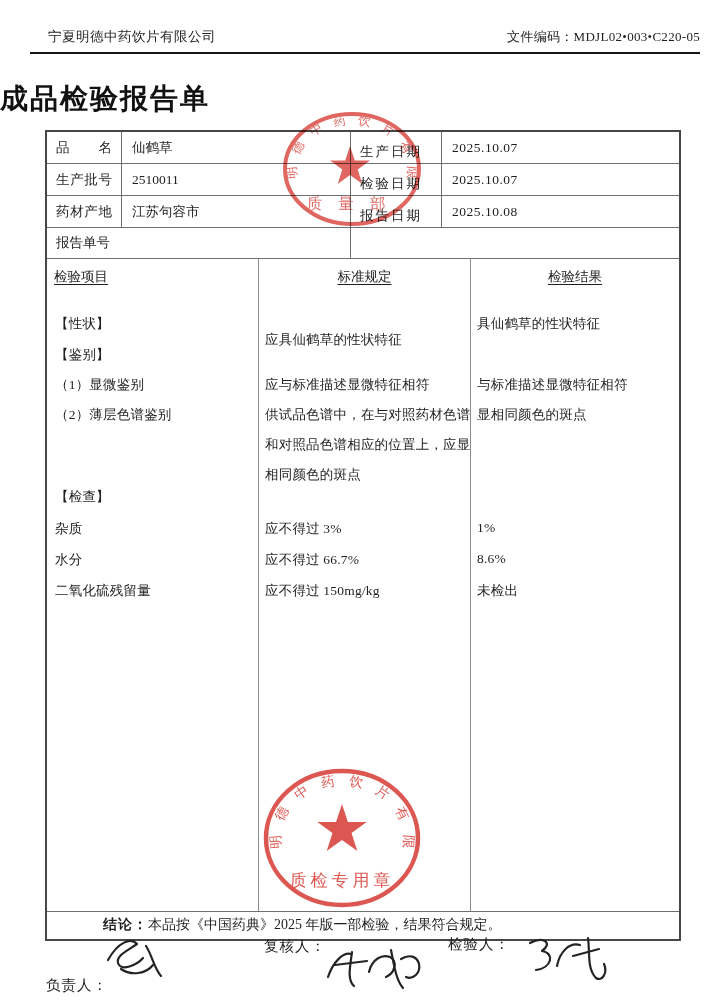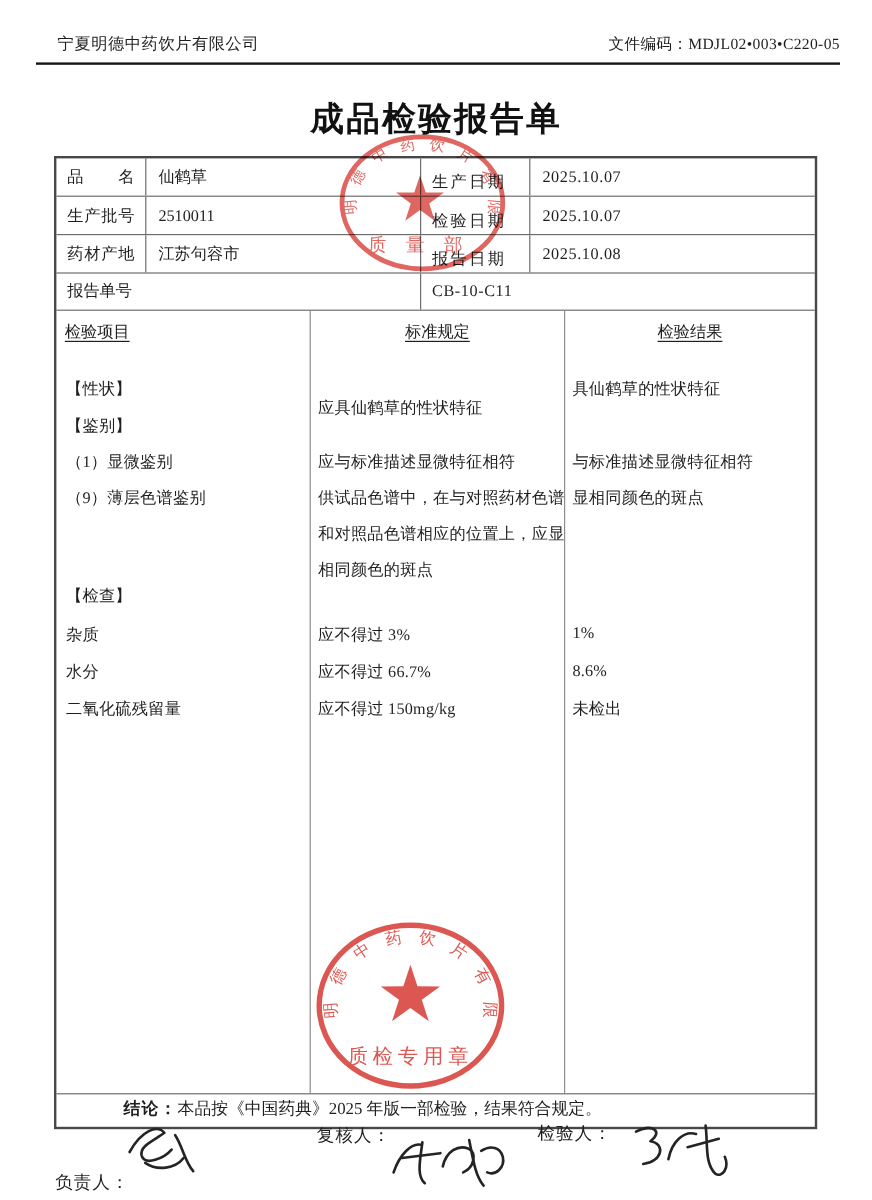--- a/index.html
+++ b/index.html
@@ -12,21 +12,21 @@
   }
   
   .hdr {
     position:absolute; left:30px; right:27px; top:28px; height:26px;
     border-bottom:2px solid #161616;
     display:flex; justify-content:space-between; align-items:flex-start;
   }
   .hdr .company { font-size:13.5px; padding-left:18px; letter-spacing:.5px; }
   .hdr .doccode { font-size:13px; letter-spacing:.3px; }
   .title {
-    position:absolute; left:0; right:0; top:80px; text-align:center;
+    position:absolute; left:0; right:0; top:80px; 
     font-family:"Liberation Sans","DejaVu Sans",sans-serif;
     font-size:28px; font-weight:bold; letter-spacing:2px; color:#111;
   }
   
   .doc-table {
     position:absolute; left:45px; top:130px; width:636px;
     border:2px solid #474747; background:transparent;
   }
   .info-row { display:grid; grid-template-columns:75px 229px 91px 1fr; border-bottom:1px solid #6e6e6e; }
   .info-row > div { height:31px; line-height:31px; font-size:13.5px; overflow:hidden; }
@@ -92,35 +92,34 @@
 
     <div class="info-row">
       <div class="lbl1">药材产地</div>
       <div class="val1">江苏句容市</div>
       <div class="lbl2">报告日期</div>
       <div class="val2">2025.10.08</div>
     </div>
 
     <div class="report-row">
       <div class="rlbl">报告单号</div>
-      <div class="rval">CB-10-C11</div>
     </div>
 
     <div class="body-grid">
       <div class="vline v1"></div>
       <div class="vline v2"></div>
 
       <div class="bhead h1">检验项目</div>
       <div class="bhead h2">标准规定</div>
       <div class="bhead h3">检验结果</div>
 
       <div class="bline c1" style="top:56px">【性状】</div>
       <div class="bline c1" style="top:87px">【鉴别】</div>
       <div class="bline c1" style="top:117px">（1）显微鉴别</div>
-      <div class="bline c1" style="top:147px">（9）薄层色谱鉴别</div>
+      <div class="bline c1" style="top:147px">（2）薄层色谱鉴别</div>
       <div class="bline c1" style="top:229px">【检查】</div>
       <div class="bline c1" style="top:261px">杂质</div>
       <div class="bline c1" style="top:292px">水分</div>
       <div class="bline c1" style="top:323px">二氧化硫残留量</div>
 
       <div class="bline c2" style="top:72px">应具仙鹤草的性状特征</div>
       <div class="bline c2" style="top:117px">应与标准描述显微特征相符</div>
       <div class="bline c2" style="top:147px">供试品色谱中，在与对照药材色谱</div>
       <div class="bline c2" style="top:177px">和对照品色谱相应的位置上，应显</div>
       <div class="bline c2" style="top:207px">相同颜色的斑点</div>

